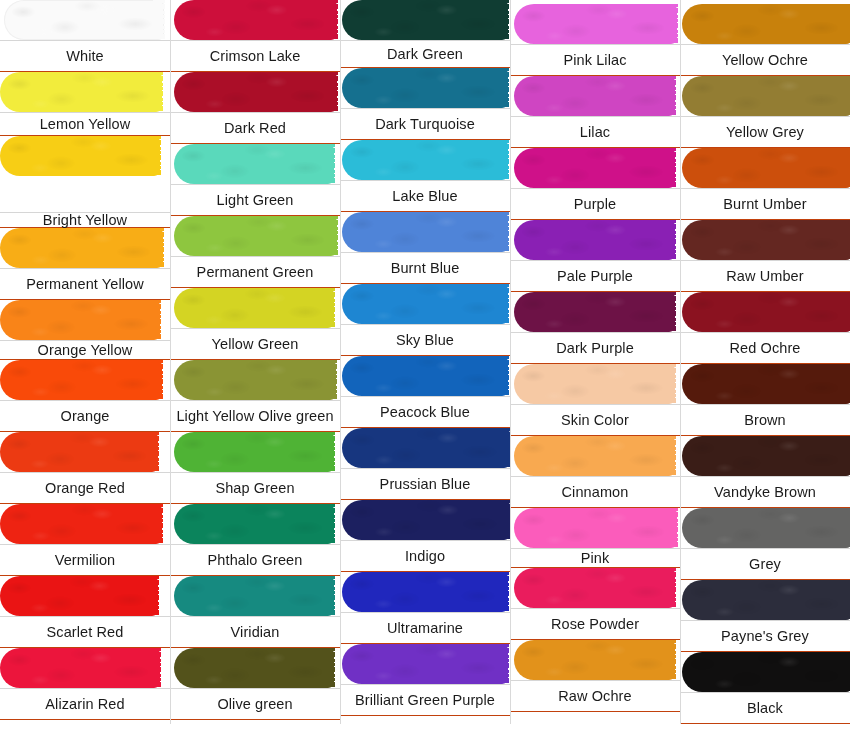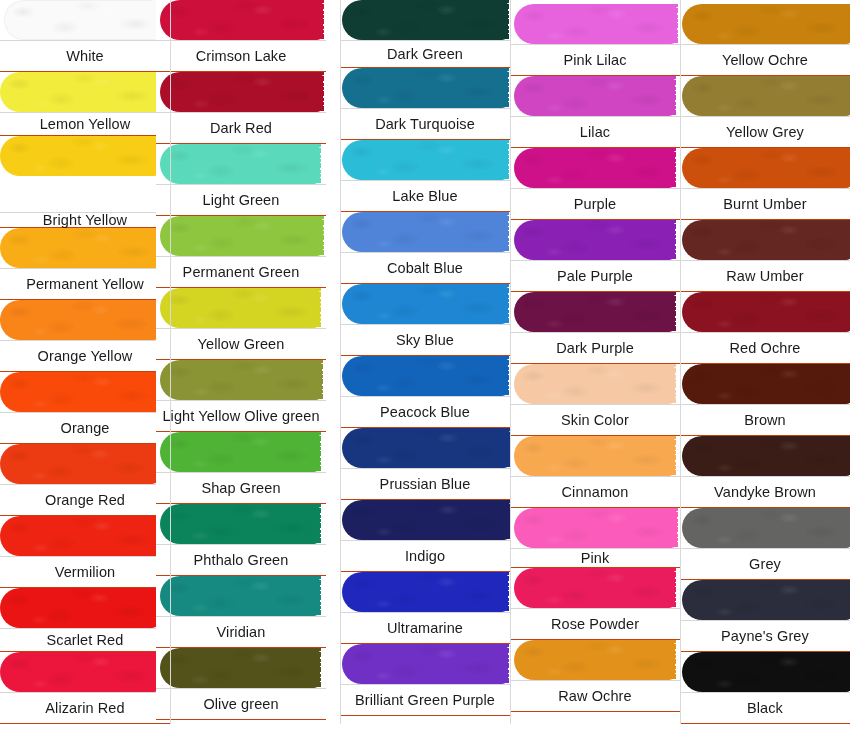--- a/index.html
+++ b/index.html
@@ -161,21 +161,21 @@
           <div class="stroke" style="background: rgb(248, 173, 22); left: 0px; width: 163px;"></div>
         </div>
         <div class="label-band" style="height: 32px;">
           <span class="label-text">Permanent Yellow</span>
         </div>
       </div>
       <div class="cell">
         <div class="swatch-band" style="height: 40px;">
           <div class="stroke" style="background: rgb(249, 132, 24); left: 0px; width: 160px;"></div>
         </div>
-        <div class="label-band" style="height: 32px;">
+        <div class="label-band" style="height: 20px;">
           <span class="label-text">Orange Yellow</span>
         </div>
       </div>
       <div class="cell">
         <div class="swatch-band" style="height: 40px;">
           <div class="stroke" style="background: rgb(249, 74, 9); left: 0px; width: 162px;"></div>
         </div>
         <div class="label-band" style="height: 32px;">
           <span class="label-text">Orange</span>
         </div>
@@ -193,34 +193,34 @@
           <div class="stroke" style="background: rgb(238, 35, 18); left: 0px; width: 162px;"></div>
         </div>
         <div class="label-band" style="height: 32px;">
           <span class="label-text">Vermilion</span>
         </div>
       </div>
       <div class="cell">
         <div class="swatch-band" style="height: 40px;">
           <div class="stroke" style="background: rgb(234, 20, 20); left: 0px; width: 158px;"></div>
         </div>
-        <div class="label-band" style="height: 24px;">
+        <div class="label-band" style="height: 32px;">
           <span class="label-text">Scarlet Red</span>
         </div>
       </div>
       <div class="cell">
         <div class="swatch-band" style="height: 40px;">
           <div class="stroke" style="background: rgb(236, 21, 60); left: 0px; width: 160px;"></div>
         </div>
         <div class="label-band" style="height: 32px;">
           <span class="label-text">Alizarin Red</span>
         </div>
       </div>
     </div>
-    <div class="col" style="left: 156px; width: 170px; padding-top: 0px;">
+    <div class="col" style="left: 170px; width: 170px; padding-top: 0px;">
       <div class="cell">
         <div class="swatch-band" style="height: 40px;">
           <div class="stroke" style="background: rgb(205, 15, 59); left: 4px; width: 163px;"></div>
         </div>
         <div class="label-band" style="height: 32px;">
           <span class="label-text">Crimson Lake</span>
         </div>
       </div>
       <div class="cell">
         <div class="swatch-band" style="height: 40px;">
@@ -318,21 +318,21 @@
         </div>
         <div class="label-band" style="height: 32px;">
           <span class="label-text">Lake Blue</span>
         </div>
       </div>
       <div class="cell">
         <div class="swatch-band" style="height: 40px;">
           <div class="stroke" style="background: rgb(79, 132, 216); left: 2px; width: 166px;"></div>
         </div>
         <div class="label-band" style="height: 32px;">
-          <span class="label-text">Cobalt Blue</span>
+          <span class="label-text">Burnt Blue</span>
         </div>
       </div>
       <div class="cell">
         <div class="swatch-band" style="height: 40px;">
           <div class="stroke" style="background: rgb(30, 134, 210); left: 2px; width: 166px;"></div>
         </div>
         <div class="label-band" style="height: 32px;">
           <span class="label-text">Sky Blue</span>
         </div>
       </div>

